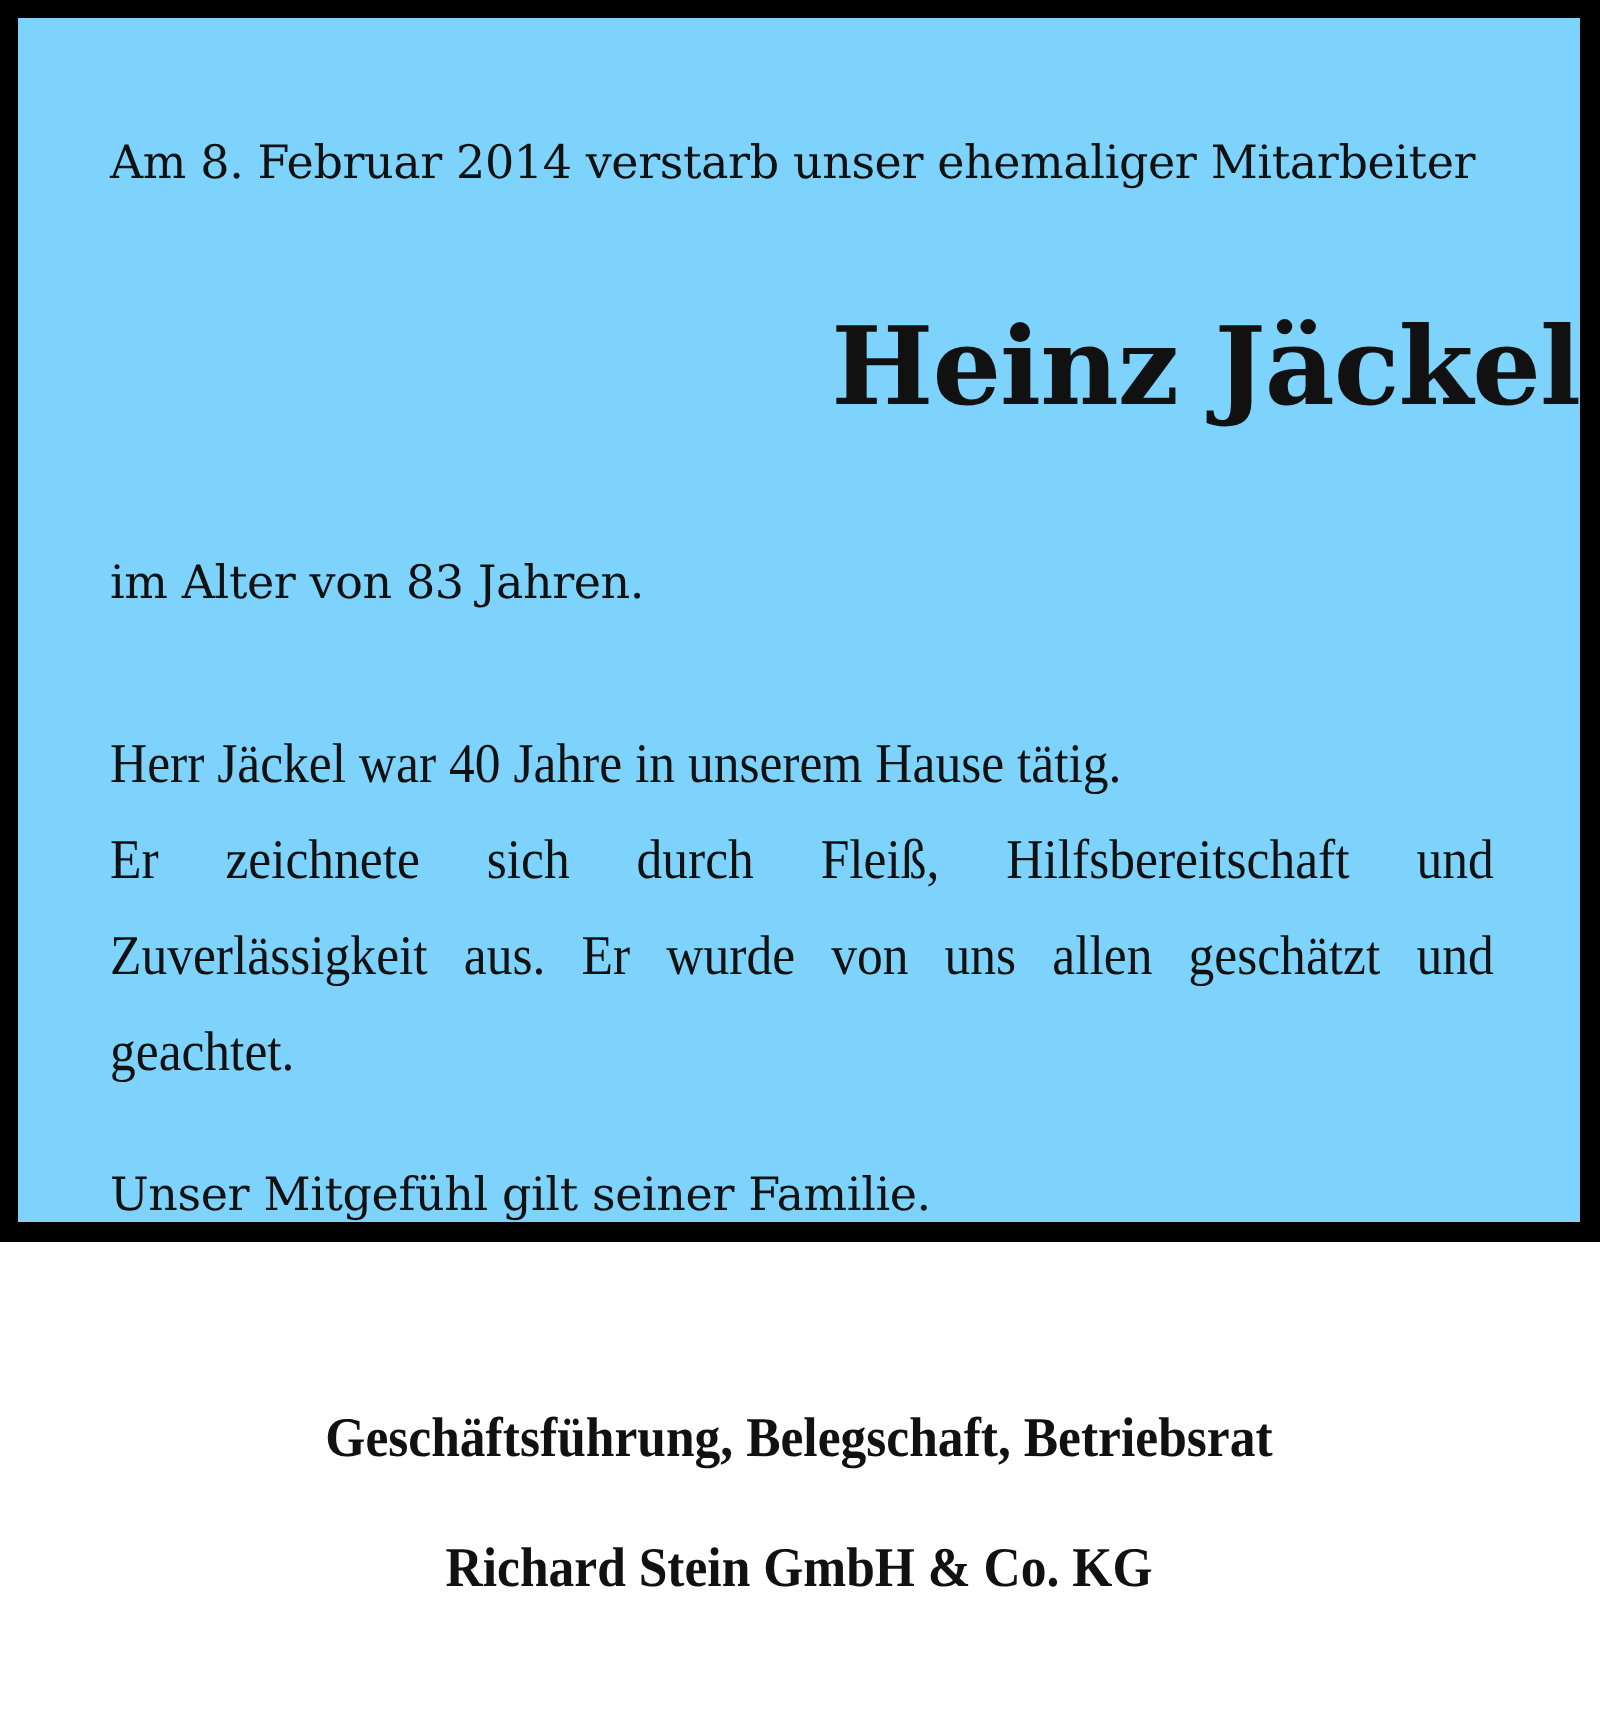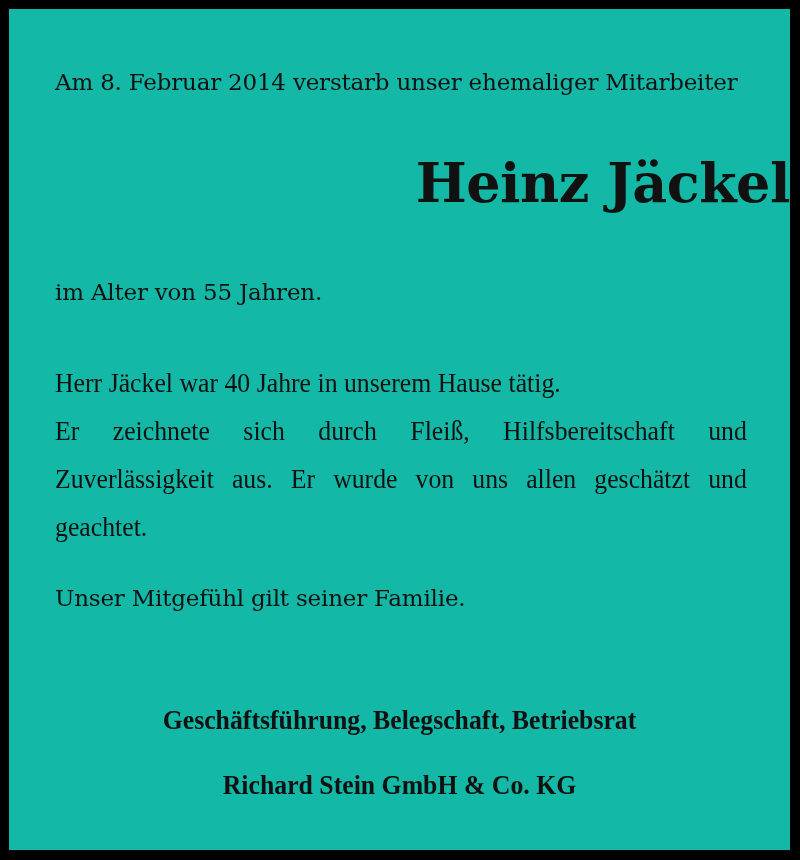--- a/index.html
+++ b/index.html
@@ -1,24 +1,24 @@
 <!DOCTYPE html>
 <html><head>
   <meta charset="utf-8">
   <style>
     html, body { margin: 0; padding: 0; background: #ffffff; }
     body { width: 800px; height: 860px; overflow: hidden; }
     .frame {
       position: absolute; left: 0; top: 0;
-      width: 800px; height: 860px;
+      width: 800px; height: 621px;
       box-sizing: border-box;
       border: 9px solid #000000;
       border-right-width: 10px;
       border-bottom-width: 10px;
-      background: #14b8a6;
+      background: #7dd3fc;
       color: #111111;
       font-family: "DejaVu Serif", "Liberation Serif", serif;
     }
     .line { position: absolute; left: 46px; right: 46px; white-space: nowrap; }
     .intro { top: 60px; font-size: 23px; letter-spacing: -0.2px; }
     .name {
       top: 142px; left: 0; right: 0; text-align: right;
       font-size: 54px; font-weight: bold; letter-spacing: -0.5px;
     }
     .age { top: 270px; font-size: 23px; letter-spacing: -0.2px; }
@@ -40,21 +40,21 @@
     }
     .sig1 { top: 695px; transform: scaleX(0.92); }
     .sig2 { top: 760px; transform: scaleX(0.92); }
   </style>
 </head>
 <body>
 
 <div class="frame">
   <div class="line intro">Am 8. Februar 2014 verstarb unser ehemaliger Mitarbeiter</div>
   <div class="line name">Heinz Jäckel</div>
-  <div class="line age">im Alter von 55 Jahren.</div>
+  <div class="line age">im Alter von 83 Jahren.</div>
 
   <div class="body">
     <p>Herr Jäckel war 40 Jahre in unserem Hause tätig.</p>
     <p class="justify">Er zeichnete sich durch Fleiß, Hilfsbereitschaft und</p>
     <p class="justify">Zuverlässigkeit aus. Er wurde von uns allen geschätzt und</p>
     <p>geachtet.</p>
   </div>
 
   <div class="line sympathy">Unser Mitgefühl gilt seiner Familie.</div>
 

